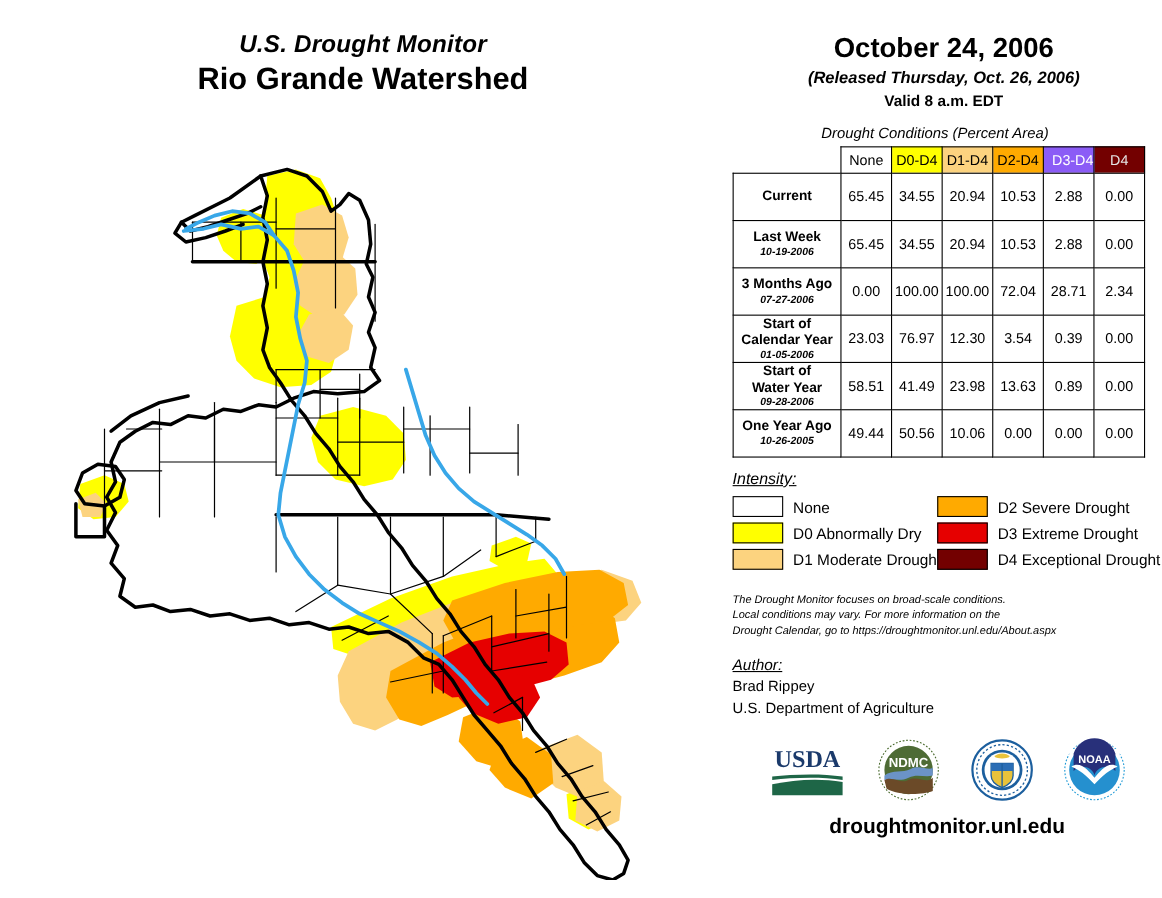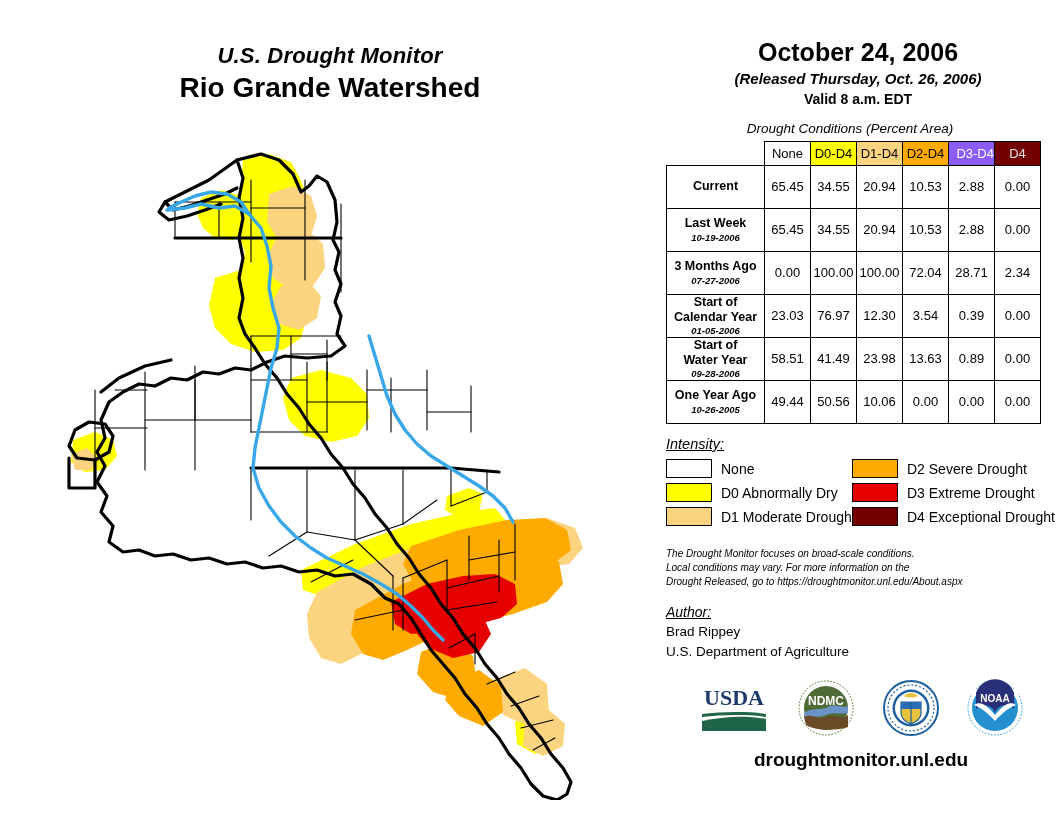--- a/index.html
+++ b/index.html
@@ -12,21 +12,21 @@
     height: 816px;
     position: relative;
     font-family: "Liberation Sans", sans-serif;
     overflow: hidden;
   }
 
   
   #title-block {
     position: absolute;
     left: 0px;
-    top: 44px;
+    top: 28px;
     width: 660px;
     text-align: center;
   }
   #subtitle-usdm {
     font-size: 22px;
     font-weight: bold;
     font-style: italic;
     color: #000;
     letter-spacing: 0.2px;
     line-height: 1.1;
@@ -36,21 +36,21 @@
     font-weight: bold;
     color: #000;
     line-height: 1.15;
     margin-top: 4px;
   }
 
   
   #right-col {
     position: absolute;
     left: 660px;
-    top: 8px;
+    top: 0px;
     width: 396px;
     height: 691px;
   }
   #date-block {
     text-align: center;
     padding-top: 30px;
   }
   #date-main {
     font-size: 25px;
     font-weight: bold;
@@ -645,21 +645,21 @@
       <div class="legend-item">
         <span class="swatch" style="background:#730000"></span>
         <span class="legend-label">D4 Exceptional Drought</span>
       </div>
     </div>
   </div>
 
   <div id="disclaimer">
     <div>The Drought Monitor focuses on broad-scale conditions.</div>
     <div>Local conditions may vary. For more information on the</div>
-    <div>Drought Released, go to https://droughtmonitor.unl.edu/About.aspx</div>
+    <div>Drought Calendar, go to https://droughtmonitor.unl.edu/About.aspx</div>
   </div>
 
   <div id="author-block">
     <div id="author-title">Author:</div>
     <div class="author-line">Brad Rippey</div>
     <div class="author-line">U.S. Department of Agriculture</div>
   </div>
 
   <div id="logo-row">
 

